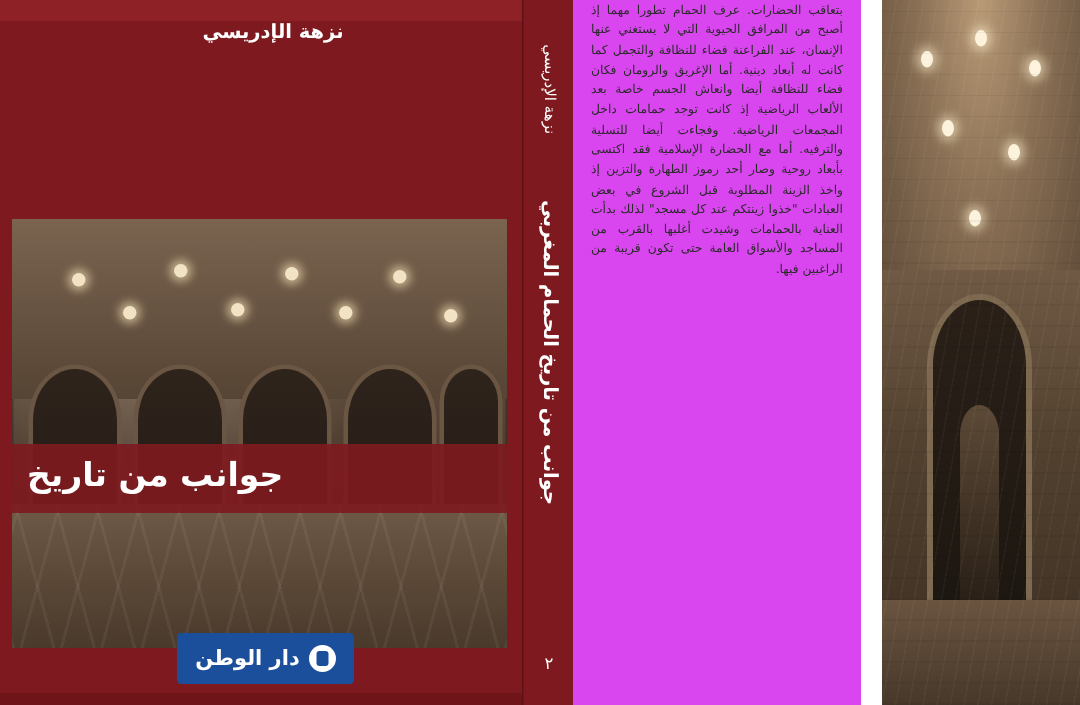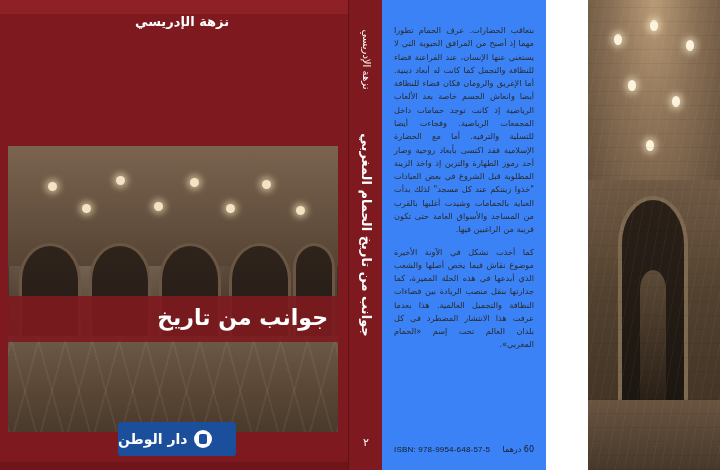--- a/index.html
+++ b/index.html
@@ -110,21 +110,21 @@
 
   
   .back-title-band {
     position: absolute;
     left: 8px;
     top: 296px;
     width: 330px;
     padding: 8px 10px 10px 10px;
     box-sizing: border-box;
     background: rgba(126,26,31,0.92);
-    text-align: right;
+    text-align: left;
     direction: rtl;
     color: #ffffff;
   }
   .back-title-main {
     font-size: 22px;
     font-weight: bold;
     line-height: 1.25;
     letter-spacing: 0.5px;
   }
   .back-title-sub {
@@ -138,21 +138,21 @@
   .publisher-logo {
     position: absolute;
     left: 118px;
     bottom: 14px;
     width: 118px;
     height: 34px;
     background: #1b4f9c;
     border-radius: 3px;
     display: flex;
     align-items: center;
-    justify-content: flex-end;
+    justify-content: center;
     gap: 6px;
     direction: rtl;
   }
   .publisher-logo .logo-mark {
     width: 18px; height: 18px;
     border-radius: 50%;
     background: #ffffff;
     position: relative;
     flex: 0 0 auto;
   }
@@ -219,24 +219,24 @@
     color: #ffffff;
     font-size: 11px;
     text-align: center;
   }
 
   
   .blurb-page {
     position: absolute;
     left: 382px;
     top: 0;
-    width: 164px;
-    height: 470px;
-    background: #3b82f6;
-    padding: 24px 12px;
+    width: 192px;
+    height: 470px;
+    background: #d946ef;
+    padding: 0 12px;
     box-sizing: border-box;
     direction: rtl;
   }
   .blurb-par {
     color: #2b2b2b;
     font-size: 8.2px;
     line-height: 1.62;
     text-align: justify;
     margin: 0 0 9px 0;
   }
@@ -377,26 +377,21 @@
   </div>
 
   <div class="spine">
     <div class="spine-author">نزهة الإدريسي</div>
     <div class="spine-text">جوانب من تاريخ الحمام المغربي</div>
     <div class="spine-mark">٢</div>
   </div>
 
   <div class="blurb-page">
     <p class="blurb-par">بتعاقب الحضارات. عرف الحمام تطورا مهما إذ أصبح من المرافق الحيوية التي لا يستغني عنها الإنسان، عند الفراعنة فضاء للنظافة والتجمل كما كانت له أبعاد دينية. أما الإغريق والرومان فكان فضاء للنظافة أيضا وانعاش الجسم خاصة بعد الألعاب الرياضية إذ كانت توجد حمامات داخل المجمعات الرياضية. وفجاءت أيضا للتسلية والترفيه. أما مع الحضارة الإسلامية فقد اكتسى بأبعاد روحية وصار أحد رموز الطهارة والتزين إذ واخذ الزينة المطلوبة قبل الشروع في بعض العبادات "خذوا زينتكم عند كل مسجد" لذلك بدأت العناية بالحمامات وشيدت أغلبها بالقرب من المساجد والأسواق العامة حتى تكون قريبة من الراغبين فيها.</p>
-    <p class="blurb-par">كما أخذت تشكل في الآونة الأخيرة موضوع نقاش فيما يخص أصلها والشعب الذي أبدعها في هذه الحلة المميزة، كما جدارتها بنقل منصب الريادة بين فضاءات النظافة والتجميل العالمية. هذا بعدما عرفت هذا الانتشار المضطرد في كل بلدان العالم تحت إسم «الحمام المغربي».</p>
-
-    <div class="isbn-row">
-      <span class="isbn-text">ISBN: 978-9954-648-57-5</span>
-      <span class="price-text">60 درهما</span>
-    </div>
+
   </div>
 
   <div class="photo-panel">
     <div class="pp-vault">
       <span class="pp-star" style="left:26px; top:34px;"></span>
       <span class="pp-star" style="left:62px; top:20px;"></span>
       <span class="pp-star" style="left:98px; top:40px;"></span>
       <span class="pp-star" style="left:40px; top:80px;"></span>
       <span class="pp-star" style="left:84px; top:96px;"></span>
       <span class="pp-star" style="left:58px; top:140px;"></span>

